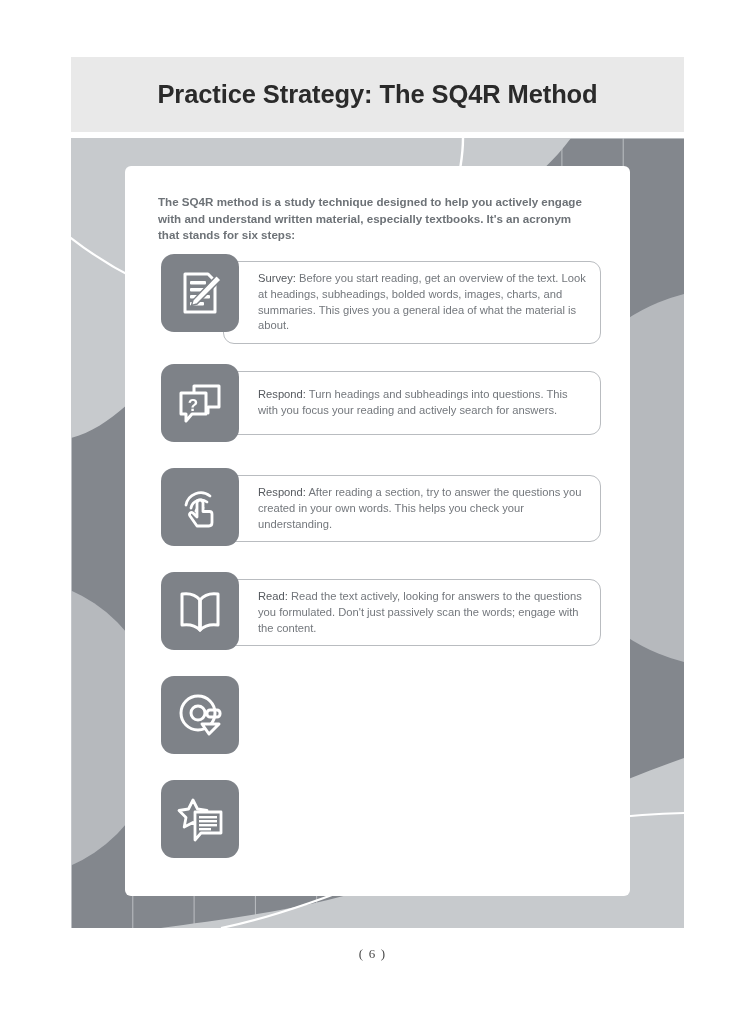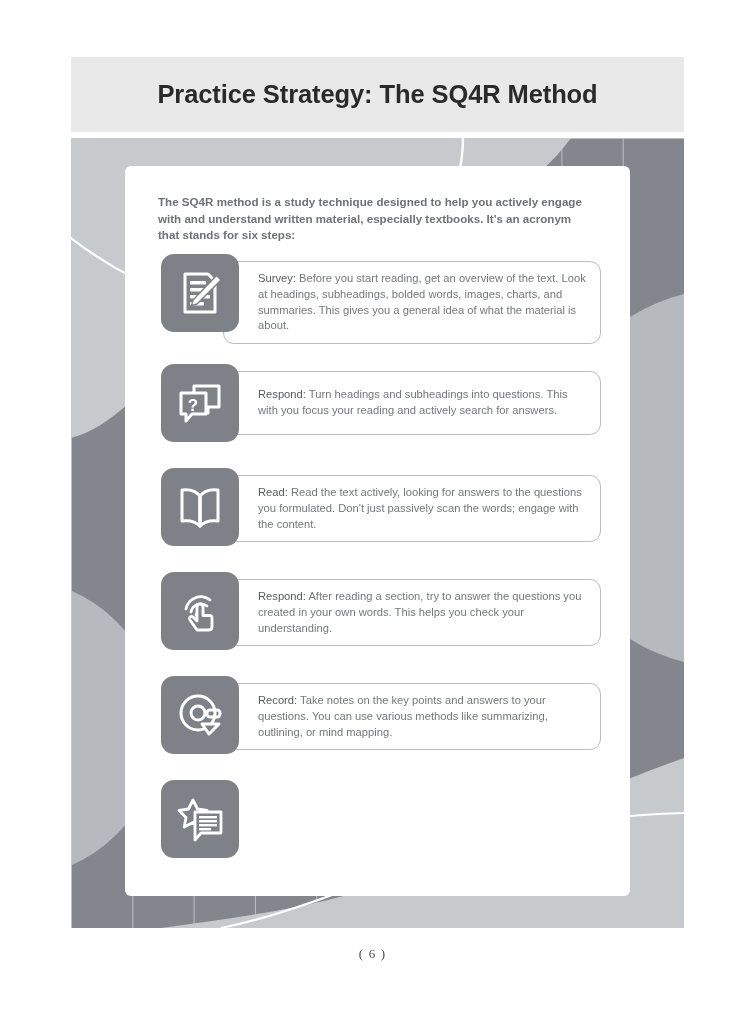--- a/index.html
+++ b/index.html
@@ -229,71 +229,66 @@
         <div class="step-body">
           <div class="step-text">
             <b>Respond:</b><span> Turn headings and subheadings into questions. This with you focus your reading and actively search for answers.</span>
           </div>
         </div>
       </div>
 
       <div class="step">
         <div class="step-icon">
           <svg width="48" height="48" viewBox="0 0 48 48" xmlns="http://www.w3.org/2000/svg">
+            <g fill="none" stroke="#ffffff" stroke-width="2.8" stroke-linecap="round">
+              <path d="M10 22 A15 15 0 0 1 34 13"></path>
+              <path d="M15 25 A10 10 0 0 1 31 19"></path>
+              <path d="M20 28 A5 5 0 0 1 27 25"></path>
+            </g>
+            <g fill="#7e8288" stroke="#ffffff" stroke-width="2.8" stroke-linejoin="round" stroke-linecap="round">
+              <path d="M21 20 V34 L17 30 C15 28.5 12.5 30.5 14 33 L21 43 H33 C35 43 36 41.5 36 39.5 V31
+                       C36 29.5 35 28.5 33.5 28.5 H27 V20 C27 18.3 25.7 17 24 17 C22.3 17 21 18.3 21 20 Z"></path>
+            </g>
+          </svg>
+        </div>
+        <div class="step-body">
+          <div class="step-text">
+            <b>Respond:</b><span> After reading a section, try to answer the questions you created in your own words. This helps you check your understanding.</span>
+          </div>
+        </div>
+      </div>
+
+      <div class="step">
+        <div class="step-icon">
+          <svg width="48" height="48" viewBox="0 0 48 48" xmlns="http://www.w3.org/2000/svg">
             <g fill="none" stroke="#ffffff" stroke-width="3" stroke-linejoin="round" stroke-linecap="round">
               <path d="M24 13 C20 8 13 6 6 7 V38 C13 37 20 39 24 43 Z"></path>
               <path d="M24 13 C28 8 35 6 42 7 V38 C35 37 28 39 24 43 Z"></path>
               <path d="M24 13 V43"></path>
             </g>
           </svg>
         </div>
         <div class="step-body">
           <div class="step-text">
             <b>Read:</b><span> Read the text actively, looking for answers to the questions you formulated. Don't just passively scan the words; engage with the content.</span>
-          </div>
-        </div>
-      </div>
-
-      <div class="step">
-        <div class="step-icon">
-          <svg width="48" height="48" viewBox="0 0 48 48" xmlns="http://www.w3.org/2000/svg">
-            <g fill="none" stroke="#ffffff" stroke-width="2.8" stroke-linecap="round">
-              <path d="M10 22 A15 15 0 0 1 34 13"></path>
-              <path d="M15 25 A10 10 0 0 1 31 19"></path>
-              <path d="M20 28 A5 5 0 0 1 27 25"></path>
-            </g>
-            <g fill="#7e8288" stroke="#ffffff" stroke-width="2.8" stroke-linejoin="round" stroke-linecap="round">
-              <path d="M21 20 V34 L17 30 C15 28.5 12.5 30.5 14 33 L21 43 H33 C35 43 36 41.5 36 39.5 V31
-                       C36 29.5 35 28.5 33.5 28.5 H27 V20 C27 18.3 25.7 17 24 17 C22.3 17 21 18.3 21 20 Z"></path>
-            </g>
-          </svg>
-        </div>
-        <div class="step-body">
-          <div class="step-text">
-            <b>Respond:</b><span> After reading a section, try to answer the questions you created in your own words. This helps you check your understanding.</span>
           </div>
         </div>
       </div>
 
       <div class="step">
         <div class="step-icon">
           <svg width="48" height="48" viewBox="0 0 48 48" xmlns="http://www.w3.org/2000/svg">
             <g fill="none" stroke="#ffffff" stroke-width="3" stroke-linejoin="round">
               <circle cx="22" cy="22" r="17"></circle>
               <circle cx="22" cy="22" r="7"></circle>
               <rect x="31" y="19" width="13" height="7" rx="3"></rect>
               <path d="M26 33 L43 33 L33 43 Z" fill="#7e8288"></path>
             </g>
           </svg>
         </div>
-        <div class="step-body">
-          <div class="step-text">
-            <b>Record:</b><span> Take notes on the key points and answers to your questions. You can use various methods like summarizing, outlining, or mind mapping.</span>
-          </div>
-        </div>
       </div>
 
       <div class="step">
         <div class="step-icon">
           <svg width="48" height="48" viewBox="0 0 48 48" xmlns="http://www.w3.org/2000/svg">
             <g fill="#7e8288" stroke="#ffffff" stroke-width="2.8" stroke-linejoin="round">
               <path d="M17 5 L21.5 14 L31 15.5 L24 22.5 L25.8 32 L17 27.5 L8.2 32 L10 22.5 L3 15.5 L12.5 14 Z"></path>
             </g>
             <g fill="#7e8288" stroke="#ffffff" stroke-width="2.8" stroke-linejoin="round">
               <path d="M19 17 H45 V38 H25 L19 45 L19 38 H19 Z"></path>

